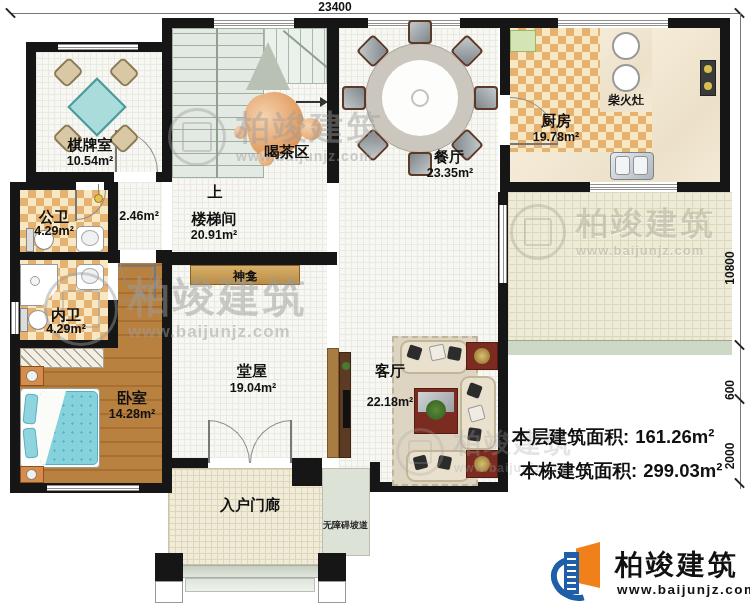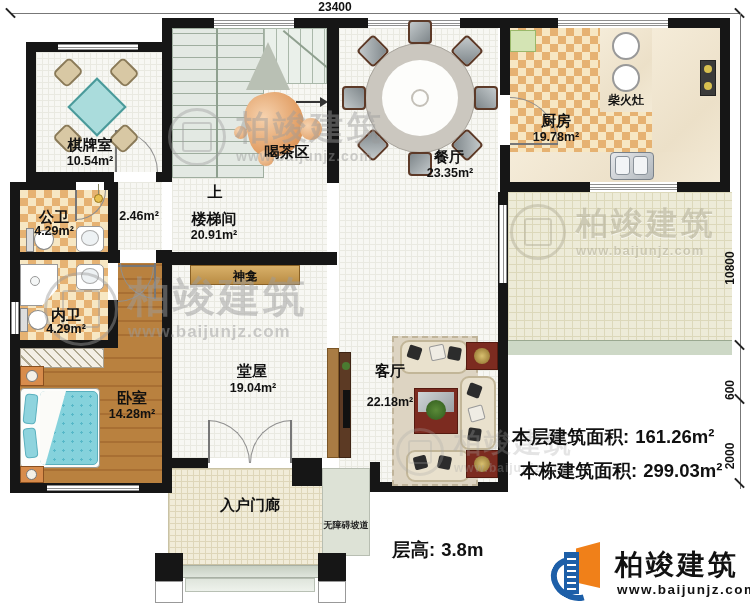--- a/index.html
+++ b/index.html
@@ -310,21 +310,21 @@
   <div class="rarea" style="left:422px;top:166px;width:56px;">23.35m²</div>
   <div class="rname" style="left:534px;top:112px;width:44px;">厨房</div>
   <div class="rarea" style="left:528px;top:130px;width:56px;">19.78m²</div>
   <div class="rarea" style="left:596px;top:92px;width:60px;font-size:12px;">柴火灶</div>
   <div class="rarea" style="left:227px;top:268px;width:36px;font-size:12px;">神龛</div>
   <div class="rname" style="left:230px;top:362px;width:44px;">堂屋</div>
   <div class="rarea" style="left:225px;top:381px;width:56px;">19.04m²</div>
   <div class="rname" style="left:368px;top:362px;width:44px;">客厅</div>
   <div class="rarea" style="left:362px;top:395px;width:56px;">22.18m²</div>
   <div class="rname" style="left:206px;top:496px;width:88px;">入户门廊</div>
-  <div class="tiny" style="left:323px;top:519px;width:46px;text-align:center;">无障碍坡道</div>
+  <div class="tiny" style="left:323px;top:519px;width:46px;">无障碍坡道</div>
 
   <div class="dline" style="left:12px;top:13px;width:729px;height:1px;"></div>
   <div class="tick" style="left:4px;top:12px;"></div>
   <div class="tick" style="left:733px;top:12px;"></div>
   <div class="dimt" style="left:300px;top:0px;width:70px;text-align:center;">23400</div>
   <div class="dline" style="left:740px;top:13px;width:1px;height:476px;"></div>
   <div class="tick" style="left:733px;top:344px;"></div>
   <div class="tick" style="left:733px;top:398px;"></div>
   <div class="tick" style="left:733px;top:482px;"></div>
   <div class="vdim" style="left:716px;top:242px;width:28px;height:52px;">
@@ -336,23 +336,20 @@
   <div class="vdim" style="left:716px;top:428px;width:28px;height:56px;">
       <span>2000</span>
     </div>
 
   <div class="stat" style="left:512px;top:424px;">
     <span>本层建筑面积:</span><span class="v">161.26m²</span>
   </div>
   <div class="stat" style="left:512px;top:458px;margin-left:8px;">
     <span>本栋建筑面积:</span><span class="v">299.03m²</span>
   </div>
-  <div class="stat" style="left:392px;top:537px;">
-    <span>层高:</span><span class="v">3.8m</span>
-  </div>
 
   <div class="abs" style="left:548px;top:540px;width:62px;height:62px;">
     <div class="abs" style="left:2px;top:18px;width:50px;height:42px;border:6px solid #1d5fa8;border-top-color:transparent;border-right-color:transparent;border-radius:50%;transform:rotate(28deg);box-sizing:border-box;"></div>
     <div class="abs" style="left:28px;top:2px;width:24px;height:46px;background:#f08019;clip-path:polygon(0 14%,100% 0,100% 100%,0 88%);"></div>
     <div class="abs" style="left:16px;top:12px;width:15px;height:42px;background:#1d5fa8;"></div>
     <div class="abs" style="left:19px;top:16px;width:9px;height:34px;background:repeating-linear-gradient(0deg,#fff 0 2px,transparent 2px 6px);"></div>
   </div>
   <div class="logo-name" style="left:615px;top:546px;">柏竣建筑</div>
   <div class="logo-url" style="left:617px;top:582px;">www.baijunjz.com</div>
 

